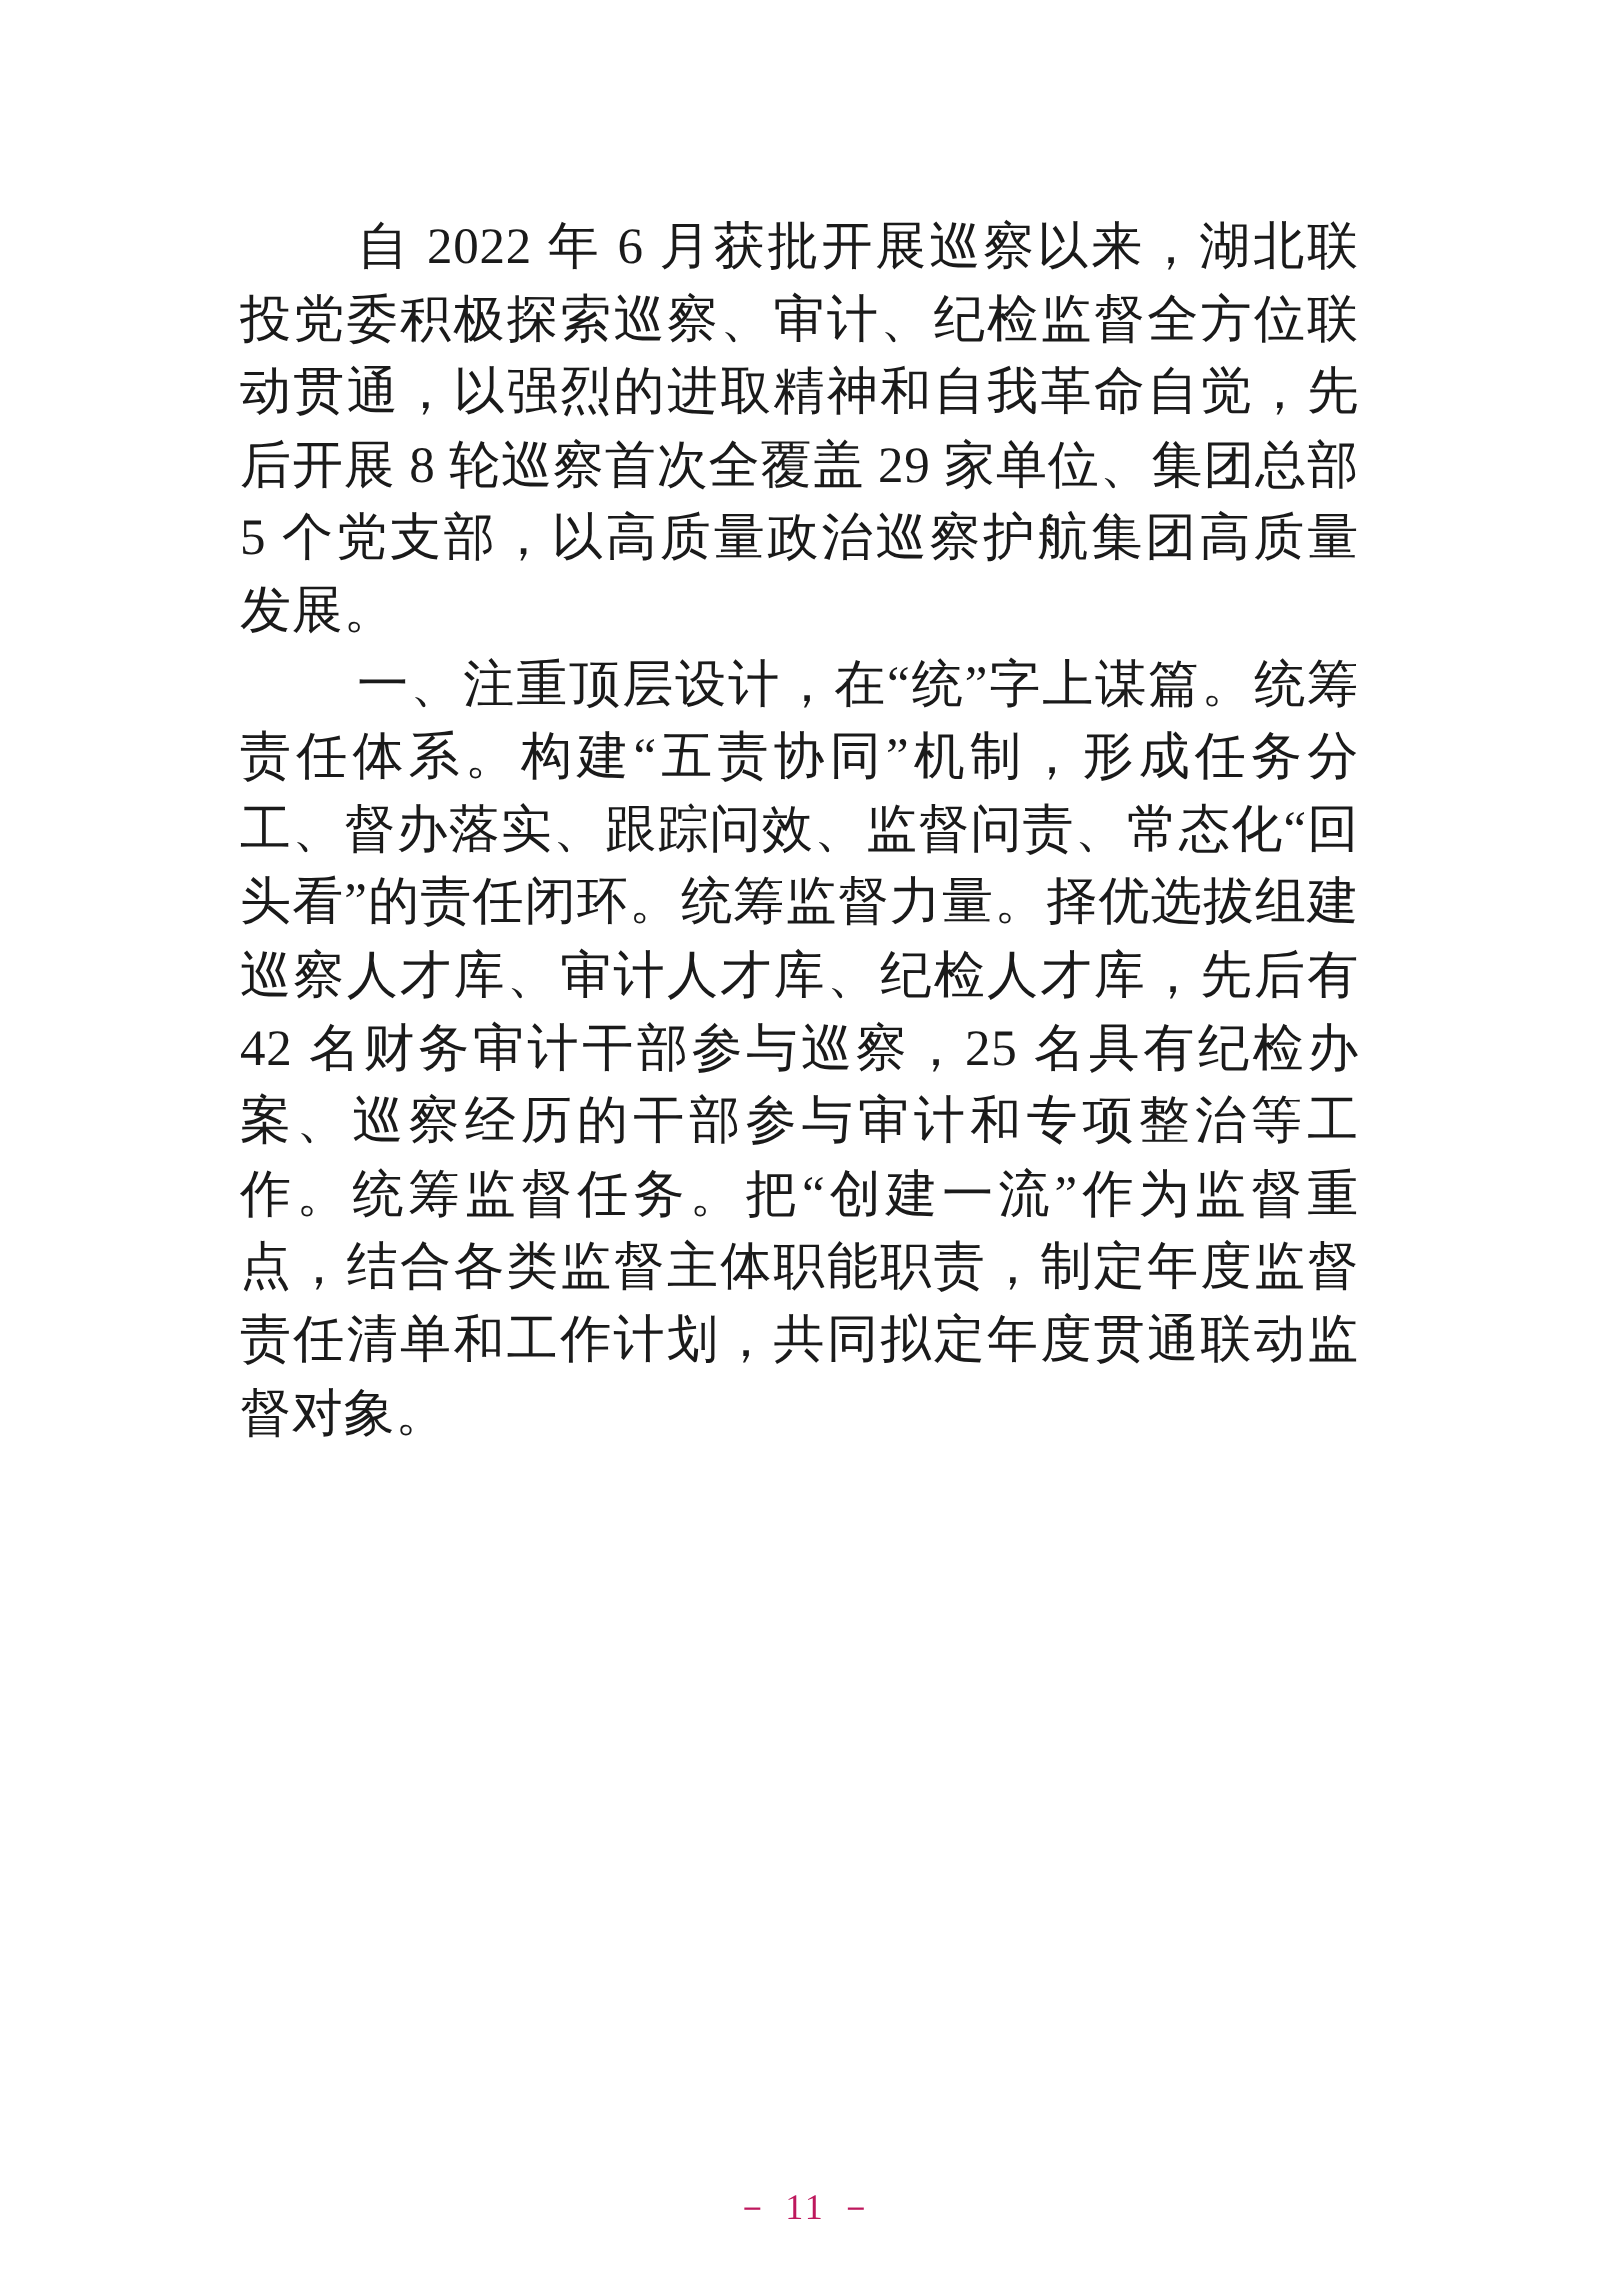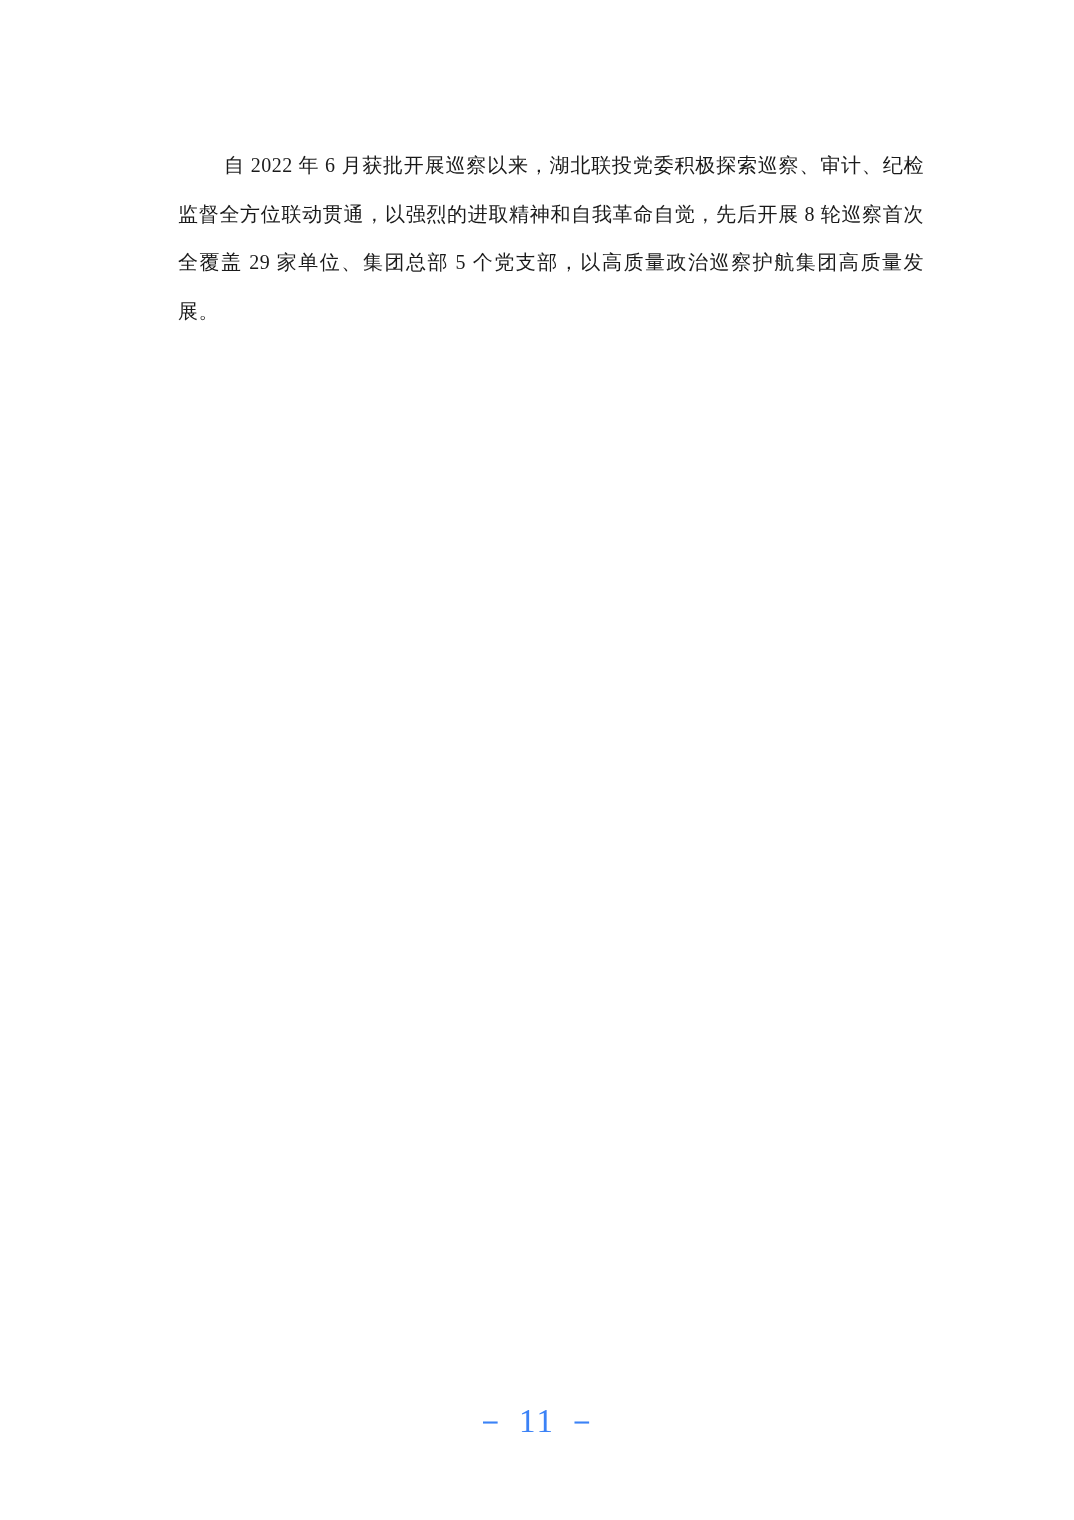--- a/index.html
+++ b/index.html
@@ -12,46 +12,47 @@
     width: 1074px;
     height: 1520px;
     margin: 0 auto;
     background: #ffffff;
     overflow: hidden;
     font-family: "Liberation Serif", "DejaVu Serif", serif;
     color: #1a1a1a;
   }
   .content {
     position: absolute;
-    left: 178px;
+    left: 160px;
     top: 141px;
     width: 746px;
-    font-size: 20px;
+    font-size: 34px;
     letter-spacing: 0.5px;
     line-height: 48.6px;
     text-align: justify;
     text-justify: inter-ideograph;
   }
   .content p {
     margin: 0;
     padding: 0;
     text-indent: 2.3em;
   }
   .footer {
     position: absolute;
     left: 0;
-    top: 1399px;
+    top: 1455px;
     width: 100%;
     text-align: center;
-    font-size: 33px;
+    font-size: 24px;
     letter-spacing: 2px;
-    color: #3b82f6;
+    color: #be185d;
   }
 </style>
 </head>
 <body>
 
 <div class="page">
   <div class="content">
     <p>自 2022 年 6 月获批开展巡察以来，湖北联投党委积极探索巡察、审计、纪检监督全方位联动贯通，以强烈的进取精神和自我革命自觉，先后开展 8 轮巡察首次全覆盖 29 家单位、集团总部 5 个党支部，以高质量政治巡察护航集团高质量发展。</p>
+    <p>一、注重顶层设计，在“统”字上谋篇。统筹责任体系。构建“五责协同”机制，形成任务分工、督办落实、跟踪问效、监督问责、常态化“回头看”的责任闭环。统筹监督力量。择优选拔组建巡察人才库、审计人才库、纪检人才库，先后有 42 名财务审计干部参与巡察，25 名具有纪检办案、巡察经历的干部参与审计和专项整治等工作。统筹监督任务。把“创建一流”作为监督重点，结合各类监督主体职能职责，制定年度监督责任清单和工作计划，共同拟定年度贯通联动监督对象。</p>
   </div>
   <div class="footer">－ 11 －</div>
 </div>
 
 </body></html>

